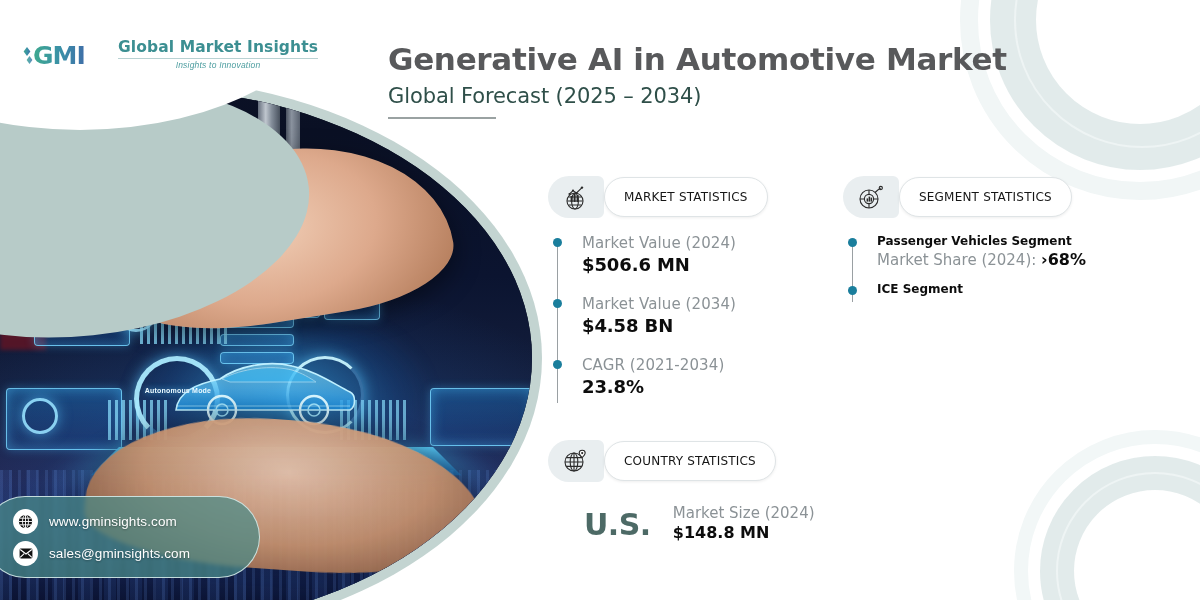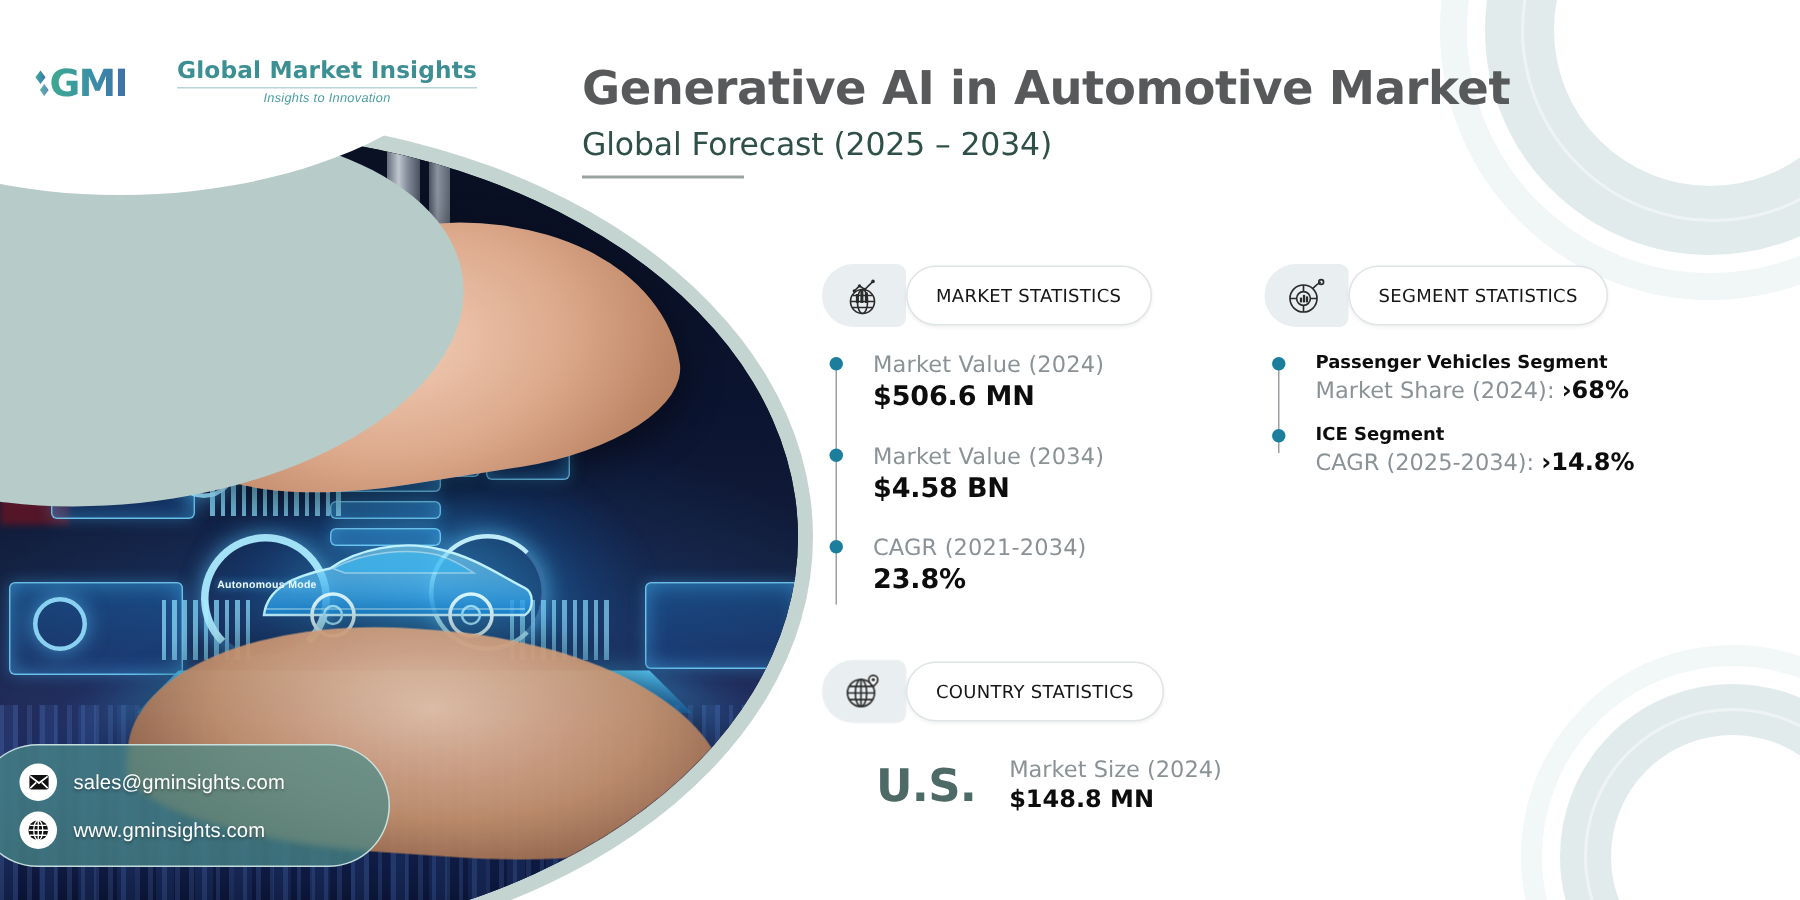--- a/index.html
+++ b/index.html
@@ -396,38 +396,38 @@
         <div class="hand-bottom"></div>
       </div>
     </div>
 
     <div class="sage-blob"></div>
     <div class="white-cut"></div>
 
     <div class="contact">
       <div class="contact-row">
         <span class="contact-ico">
-          <svg width="14" height="11" viewBox="0 0 14 11">
-            <rect x="0.6" y="0.6" width="12.8" height="9.8" rx="1.4" fill="#111"></rect>
-            <path d="M1.2,1.6 L7,6 L12.8,1.6" fill="none" stroke="#fff" stroke-width="1.2"></path>
-            <path d="M1.2,9.4 L5.2,5.6 M12.8,9.4 L8.8,5.6" stroke="#fff" stroke-width="1.1"></path>
-          </svg>
-        </span>
-        <span class="contact-txt">sales@gminsights.com</span>
-      </div>
-      <div class="contact-row">
-        <span class="contact-ico">
           <svg width="15" height="15" viewBox="0 0 15 15">
             <circle cx="7.5" cy="7.5" r="6.6" fill="#111"></circle>
             <ellipse cx="7.5" cy="7.5" rx="3" ry="6.6" fill="none" stroke="#fff" stroke-width=".9"></ellipse>
             <path d="M1,7.5 H14 M2,4.2 H13 M2,10.8 H13" stroke="#fff" stroke-width=".9"></path>
             <path d="M7.5,.9 V14.1" stroke="#fff" stroke-width=".9"></path>
           </svg>
         </span>
         <span class="contact-txt">www.gminsights.com</span>
+      </div>
+      <div class="contact-row">
+        <span class="contact-ico">
+          <svg width="14" height="11" viewBox="0 0 14 11">
+            <rect x="0.6" y="0.6" width="12.8" height="9.8" rx="1.4" fill="#111"></rect>
+            <path d="M1.2,1.6 L7,6 L12.8,1.6" fill="none" stroke="#fff" stroke-width="1.2"></path>
+            <path d="M1.2,9.4 L5.2,5.6 M12.8,9.4 L8.8,5.6" stroke="#fff" stroke-width="1.1"></path>
+          </svg>
+        </span>
+        <span class="contact-txt">sales@gminsights.com</span>
       </div>
     </div>
   </div>
 
   <div class="logo">
     <span class="logo-mark">
       <svg width="70" height="30" viewBox="0 0 70 30">
         <defs>
           <linearGradient id="gmig" x1="0" y1="0" x2="1" y2="0">
             <stop offset="0%" stop-color="#3fa98f"></stop>
@@ -530,21 +530,20 @@
 
       <div class="tl-item sg-item">
         <span class="tl-dot" style="top:4px;"></span>
         <div class="sg-title">Passenger Vehicles Segment</div>
         <div class="sg-sub"><span>Market Share (2024): </span><b><span class="gt">›</span><span>68%</span></b></div>
       </div>
 
       <div class="tl-item sg-item">
         <span class="tl-dot" style="top:4px;"></span>
         <div class="sg-title">ICE Segment</div>
-        <div class="sg-sub"><span>CAGR (2025-2034): </span><b><span class="gt">›</span><span>14.8%</span></b></div>
       </div>
     </div>
   </div>
 
   <div class="section sec-country">
     <div class="sec-head">
       <span class="sec-ico-bg"></span>
       <span class="sec-ico">
         <svg width="28" height="28" viewBox="0 0 28 28">
           <g fill="none" stroke="#2b2b2b" stroke-width="1.1">

